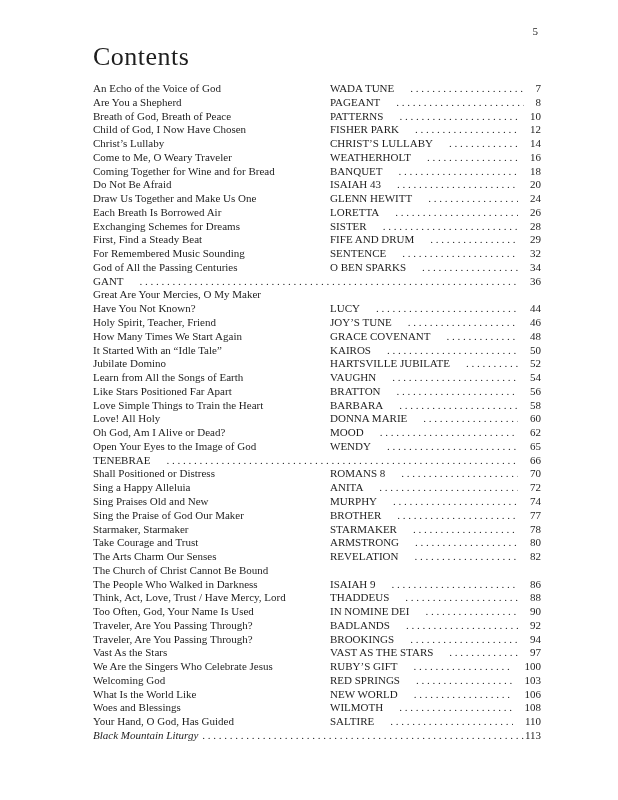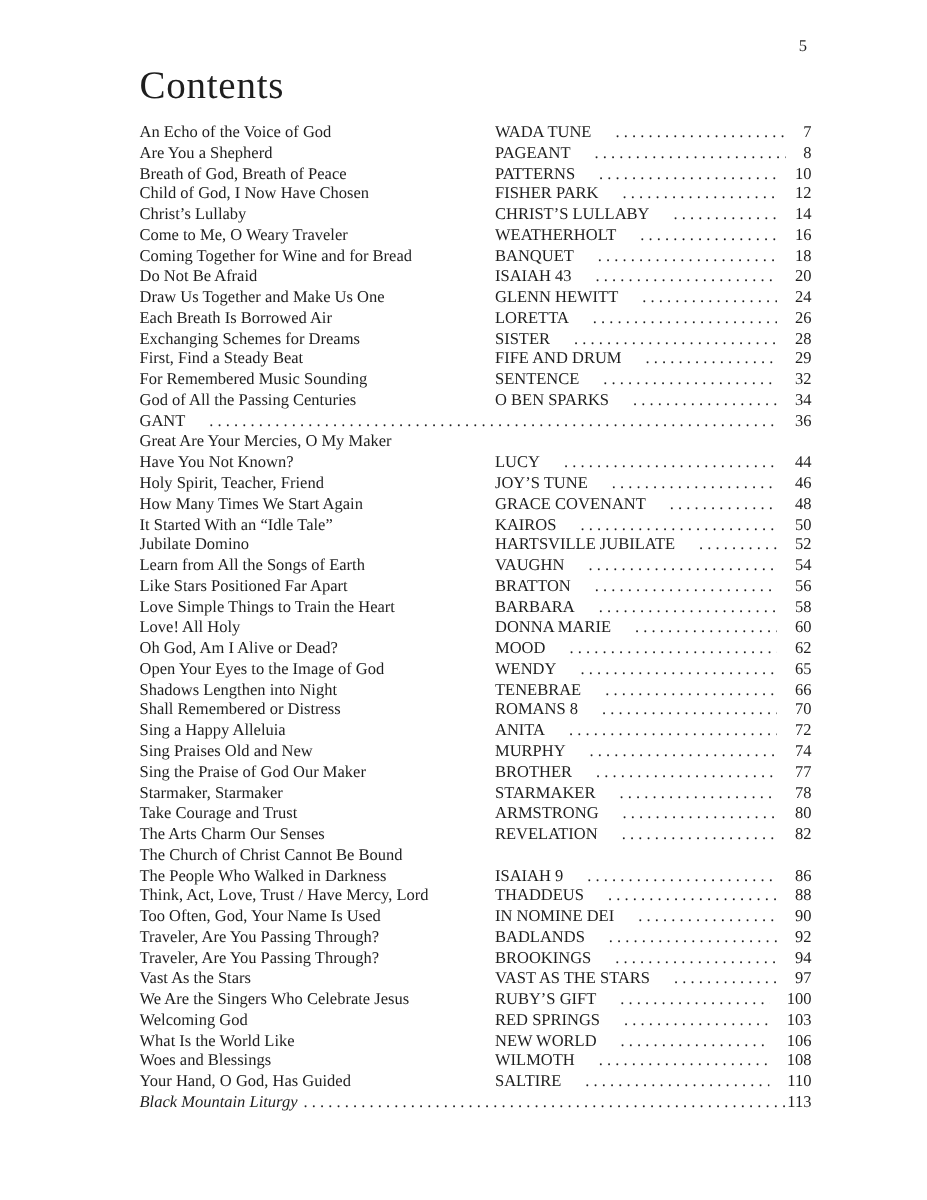--- a/index.html
+++ b/index.html
@@ -291,29 +291,28 @@
       </div>
       <div class="row">
         <span class="song">Open Your Eyes to the Image of God</span>
         <span class="tw">
           <span class="tune">WENDY</span>
           <span class="leader"></span>
           <span class="pg">65</span>
         </span>
       </div>
       <div class="row">
-        <span class="song">Shadows Lengthen into Night</span>
         <span class="tw">
           <span class="tune">TENEBRAE</span>
           <span class="leader"></span>
           <span class="pg">66</span>
         </span>
       </div>
       <div class="row">
-        <span class="song">Shall Remembered or Distress</span>
+        <span class="song">Shall Positioned or Distress</span>
         <span class="tw">
           <span class="tune">ROMANS 8</span>
           <span class="leader"></span>
           <span class="pg">70</span>
         </span>
       </div>
       <div class="row">
         <span class="song">Sing a Happy Alleluia</span>
         <span class="tw">
           <span class="tune">ANITA</span>

